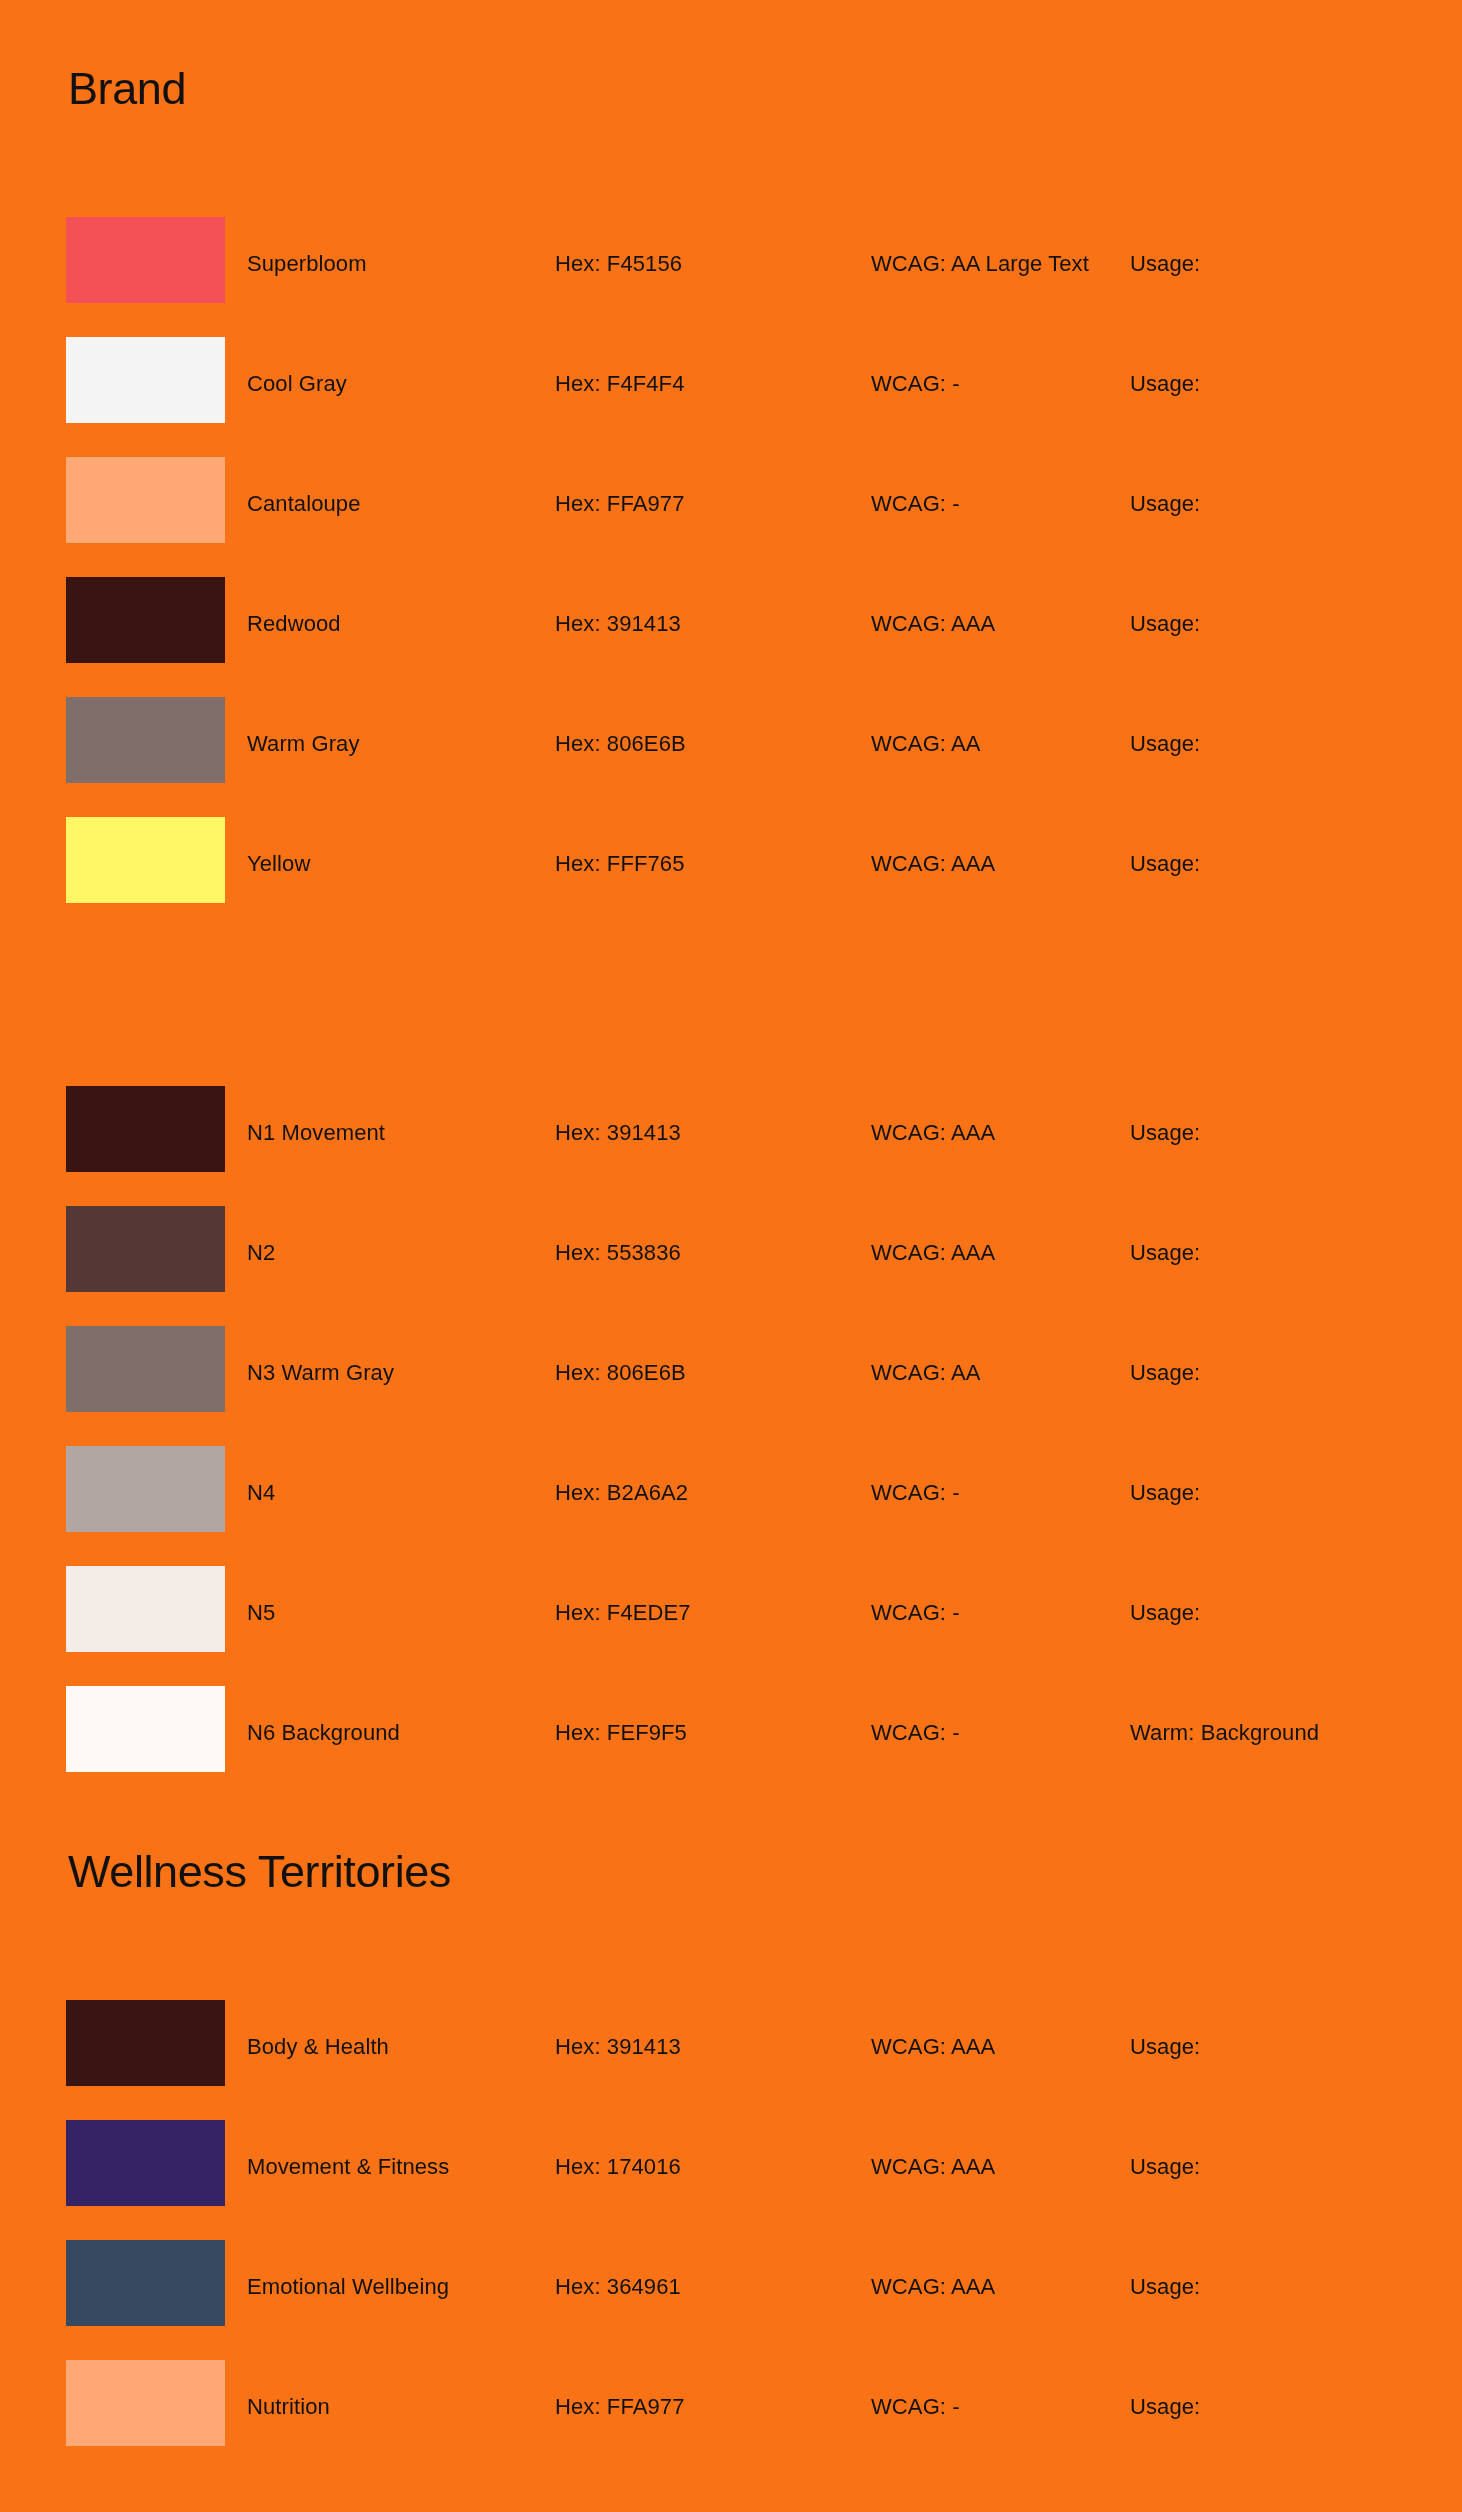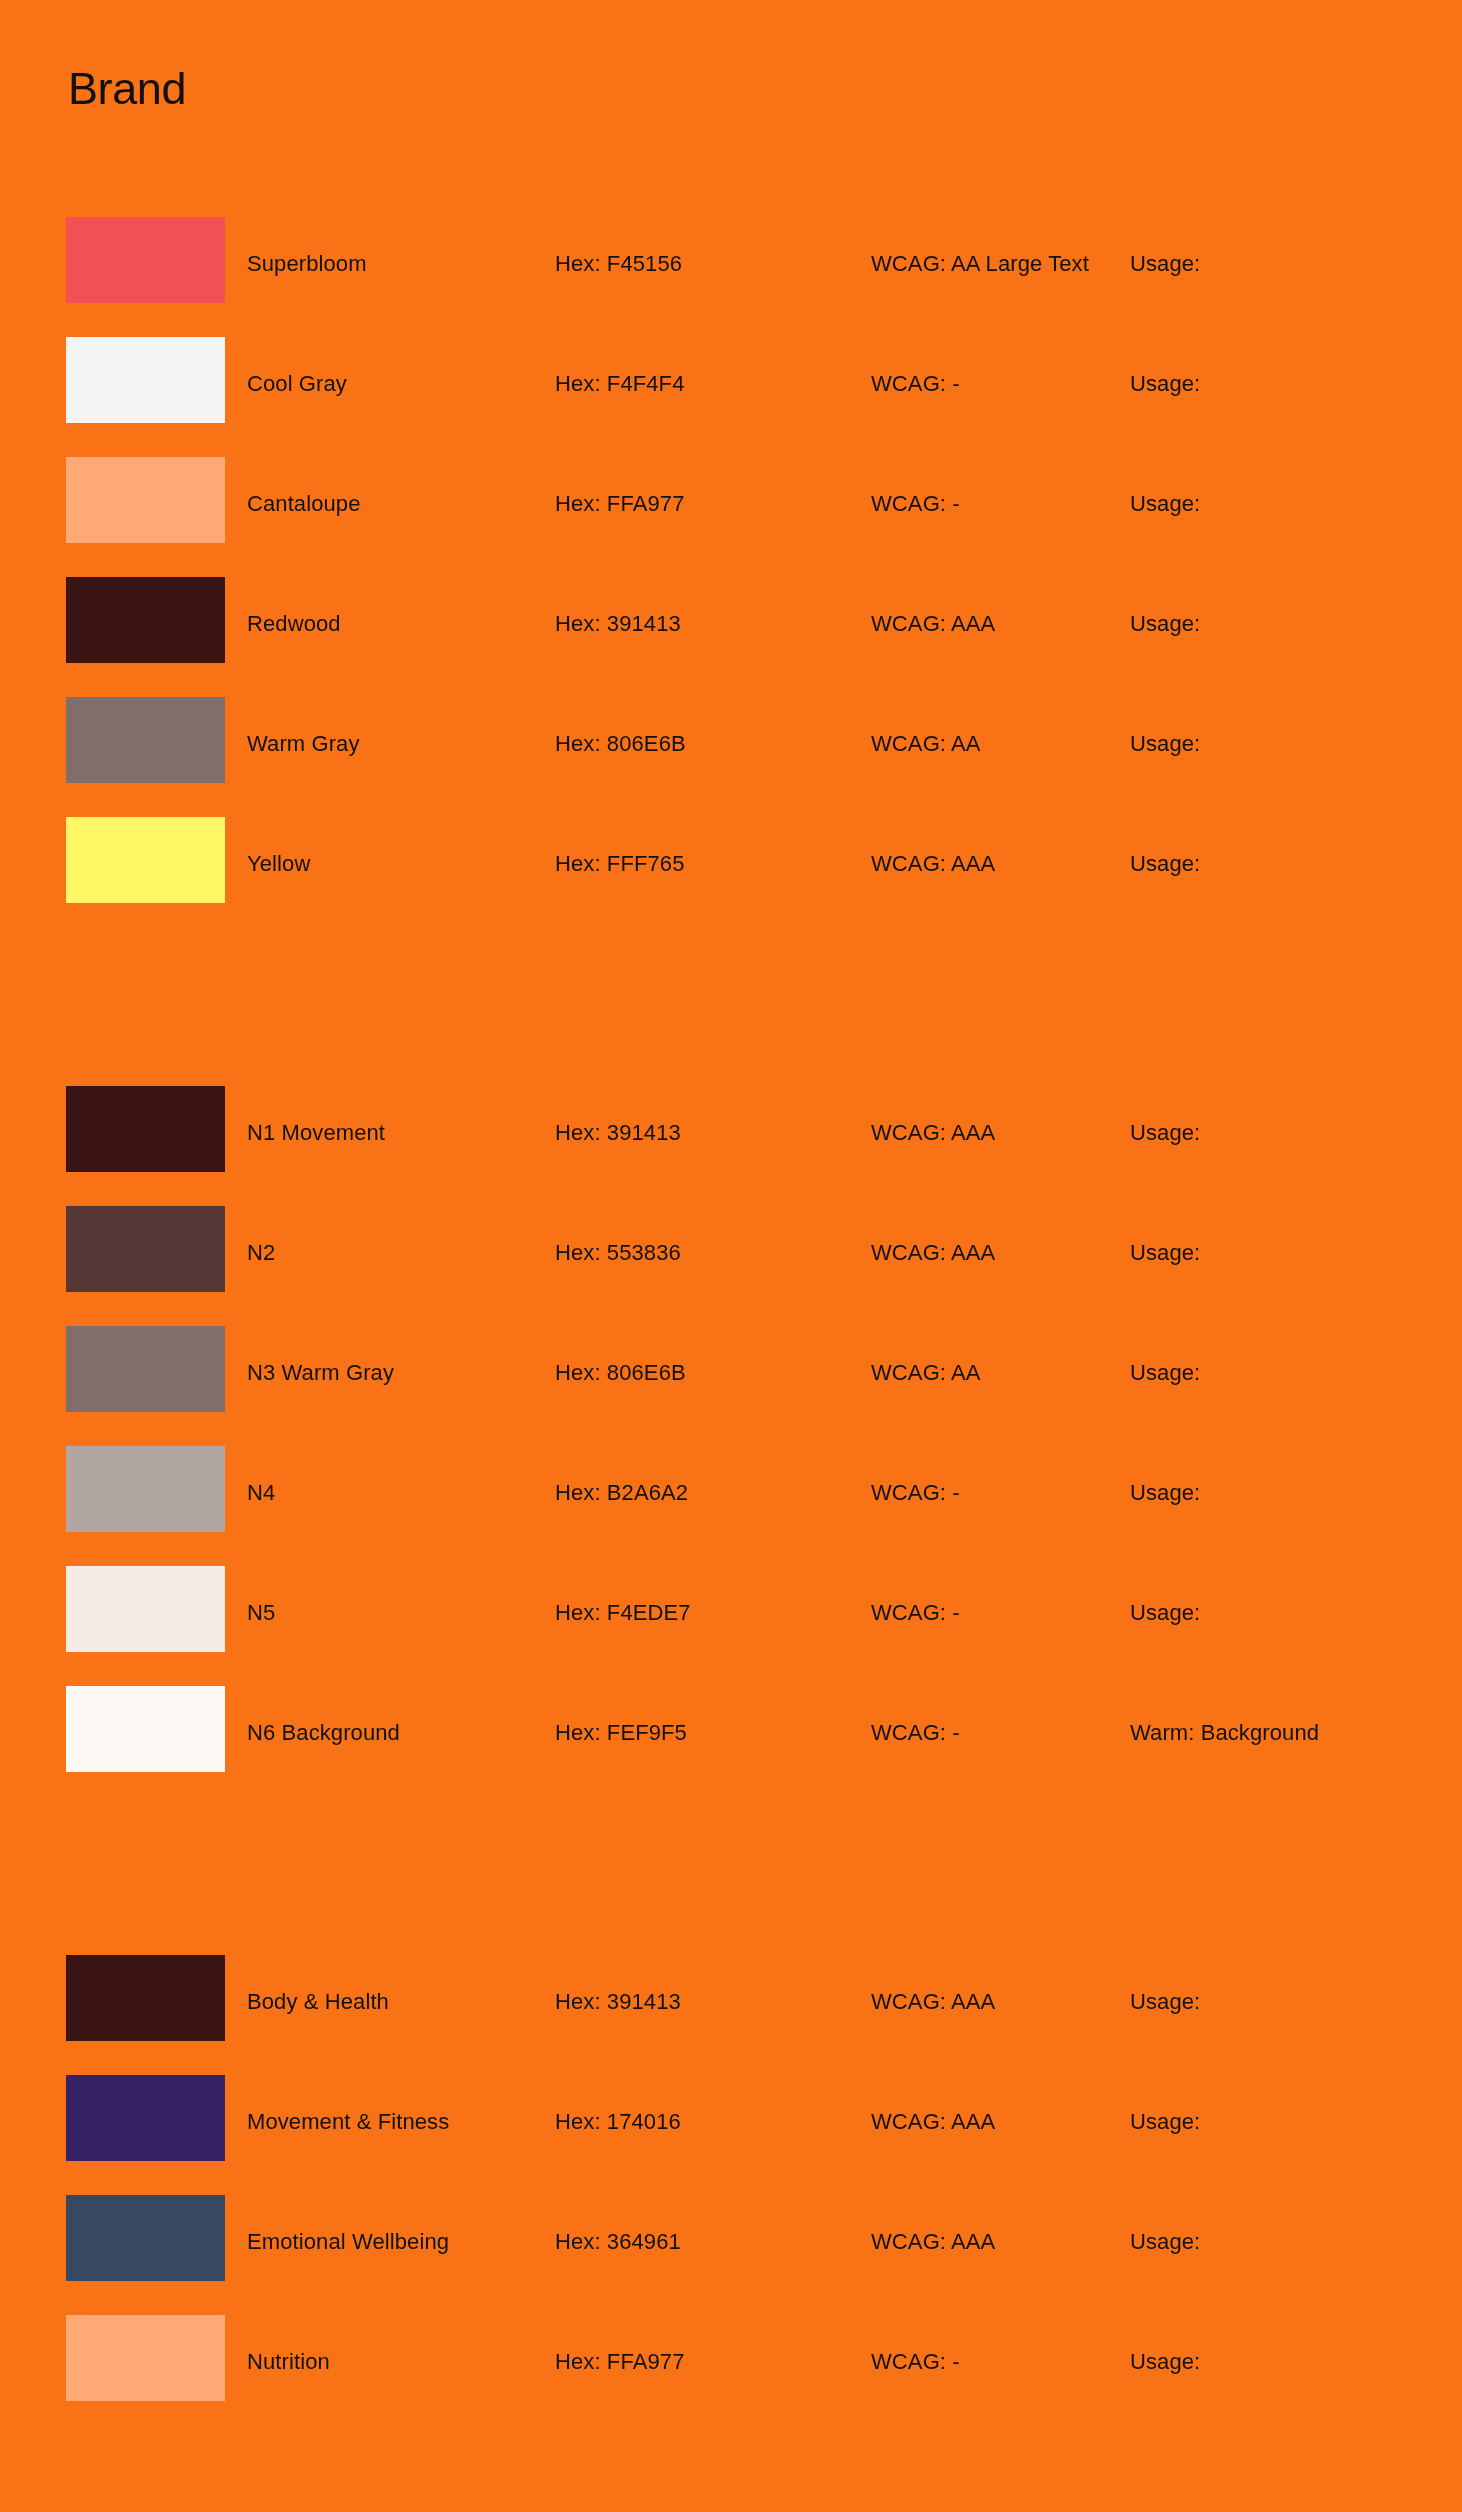--- a/index.html
+++ b/index.html
@@ -177,20 +177,21 @@
           <div class="swatch-chip" style="background-color: rgb(254, 249, 245);"></div>
           <div class="cell cell-name">N6 Background</div>
           <div class="cell cell-hex">Hex: FEF9F5</div>
           <div class="cell cell-wcag">WCAG: -</div>
           <div class="cell cell-usage">Warm: Background</div>
         </li>
       </ul>
   </section>
 
   <section class="section sec-wellness">
+    <h2 class="section-heading">Wellness Territories</h2>
     <ul class="swatch-list rows">
         <li class="swatch-row">
           <div class="swatch-chip" style="background-color: rgb(57, 20, 19);"></div>
           <div class="cell cell-name">Body &amp; Health</div>
           <div class="cell cell-hex">Hex: 391413</div>
           <div class="cell cell-wcag">WCAG: AAA</div>
           <div class="cell cell-usage">Usage:</div>
         </li>
         <li class="swatch-row">
           <div class="swatch-chip" style="background-color: rgb(53, 35, 101);"></div>

